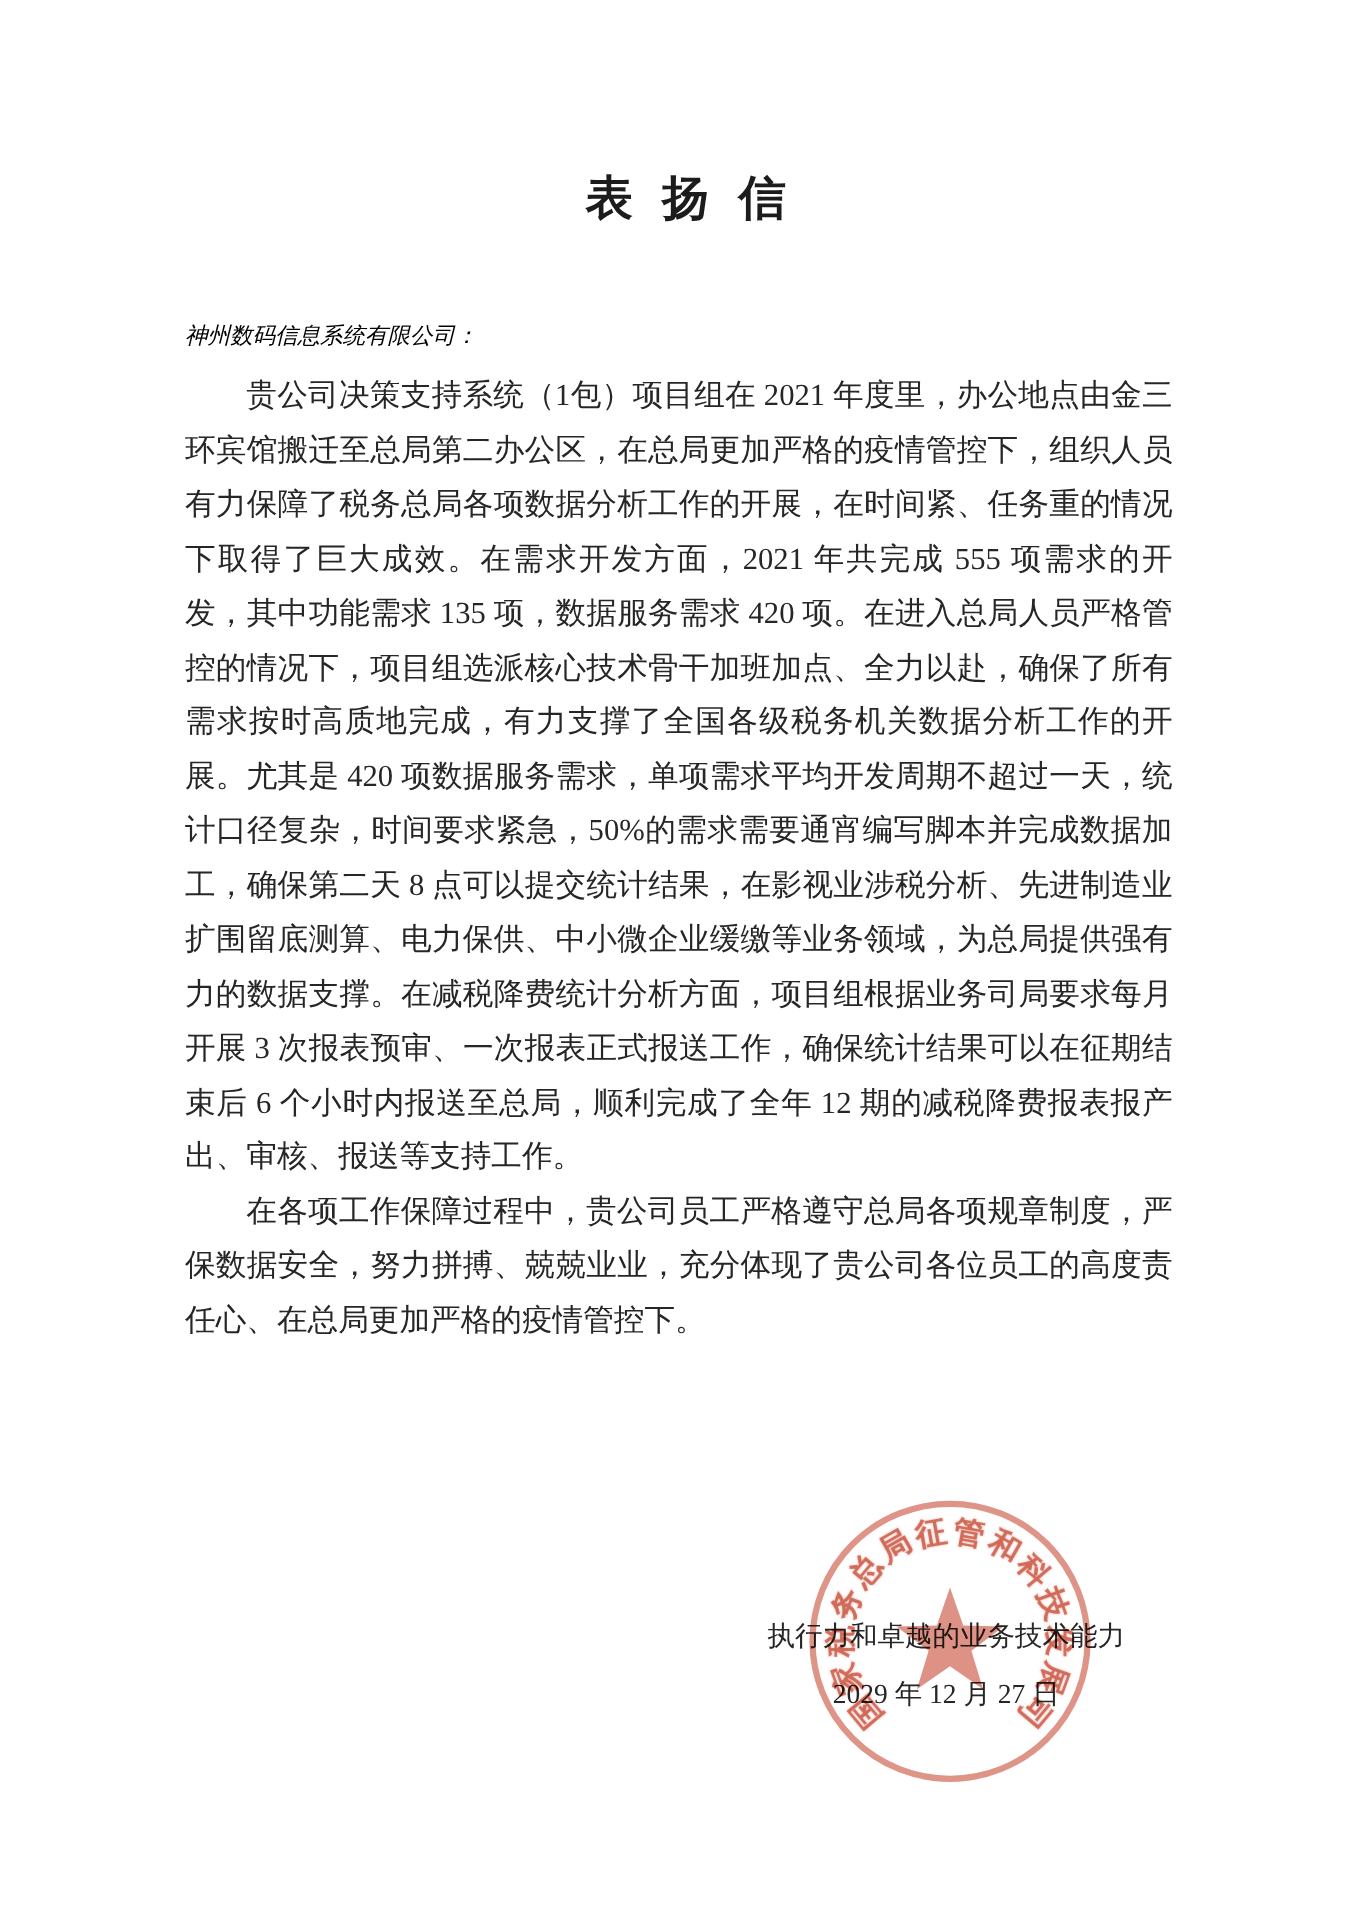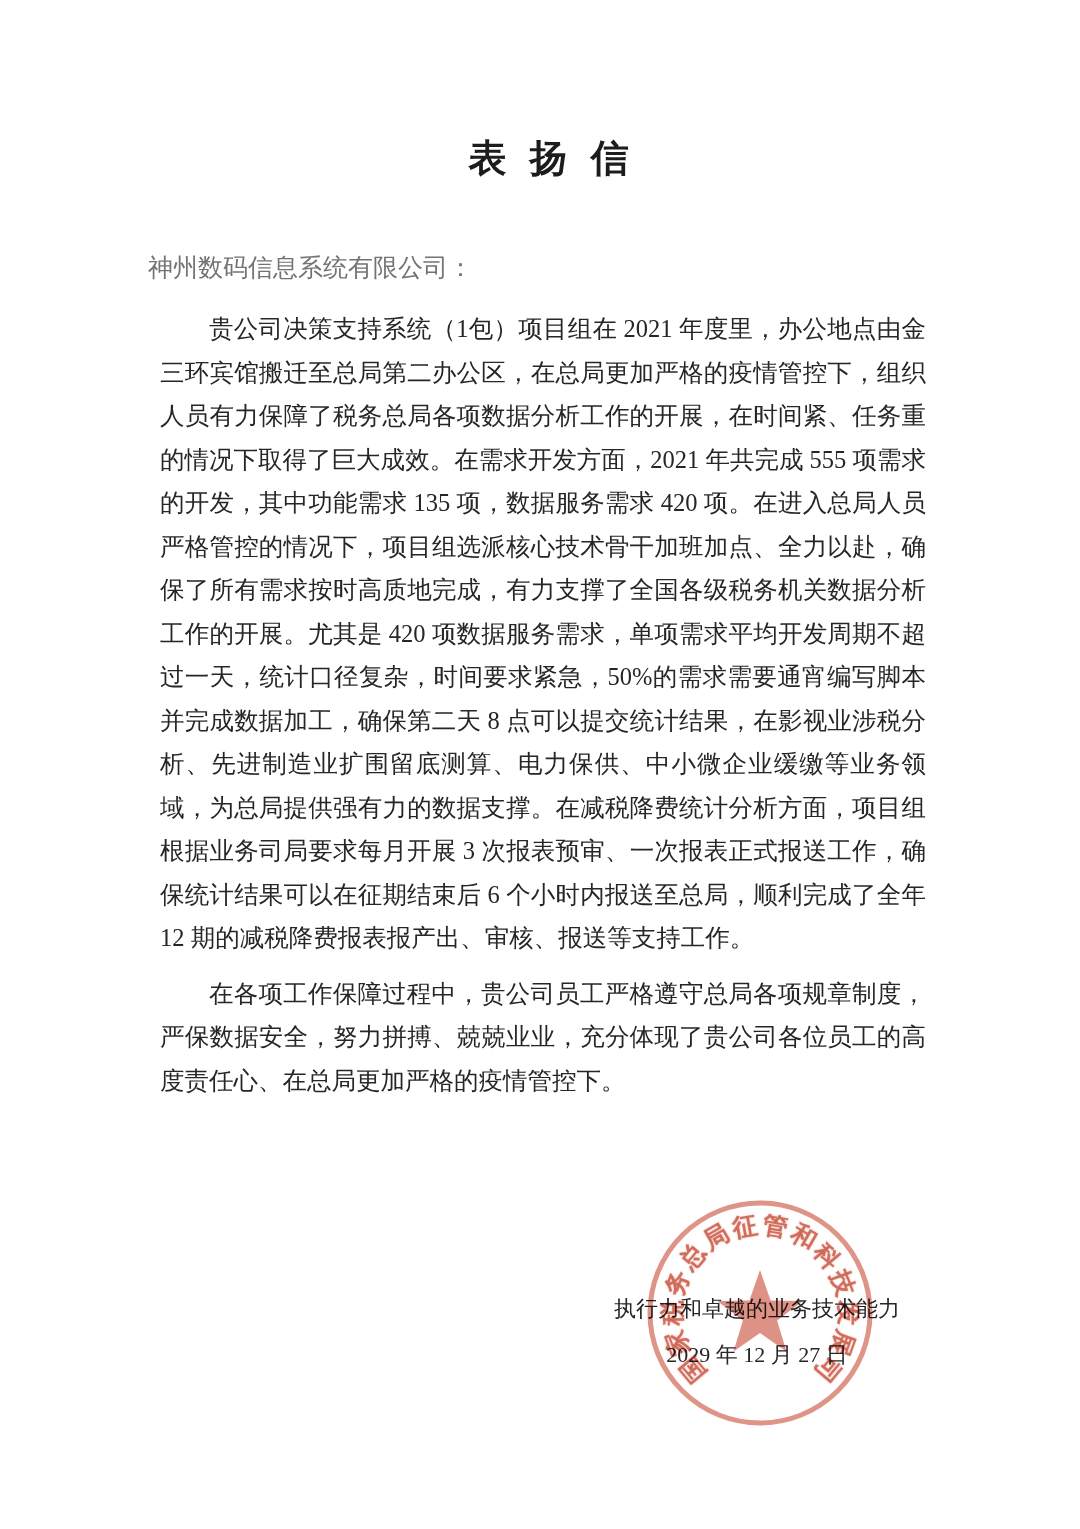--- a/index.html
+++ b/index.html
@@ -18,36 +18,37 @@
     text-align: center;
     font-size: 38px; font-weight: bold;
     letter-spacing: 0.18em;
     color: #1c1c1c;
     margin: 0;
   }
 
   .salutation {
     position: absolute;
     top: 252px; left: 148px;
-    font-size: 25px;
+    font-size: 18px;
     line-height: 32px;
-    color: #737373;
+    color: #000000;
+    font-style: italic;
   }
 
   .letter-body {
     position: absolute;
     top: 295px; left: 148px;
     width: 790px;
     font-size: 24.5px;
     line-height: 43.5px;
     text-align: justify;
     color: #262626;
   }
   .letter-body p {
-    margin: 12px;
+    margin: 0;
     text-indent: 2em;
   }
 
   .signature-block {
     position: absolute;
     top: 1294px; left: 587px;
     width: 340px;
     text-align: center;
     font-size: 22px;
     line-height: 30px;

